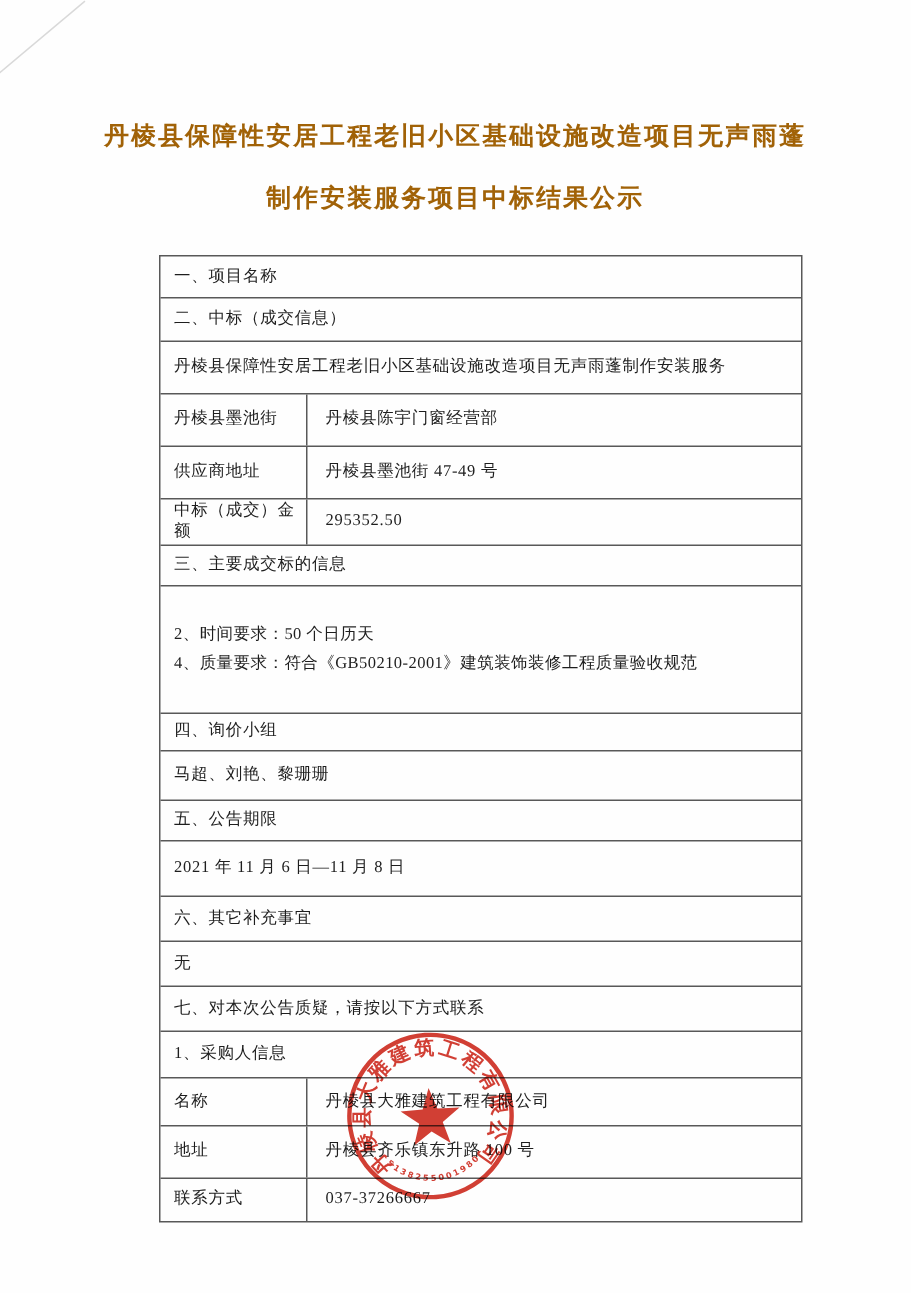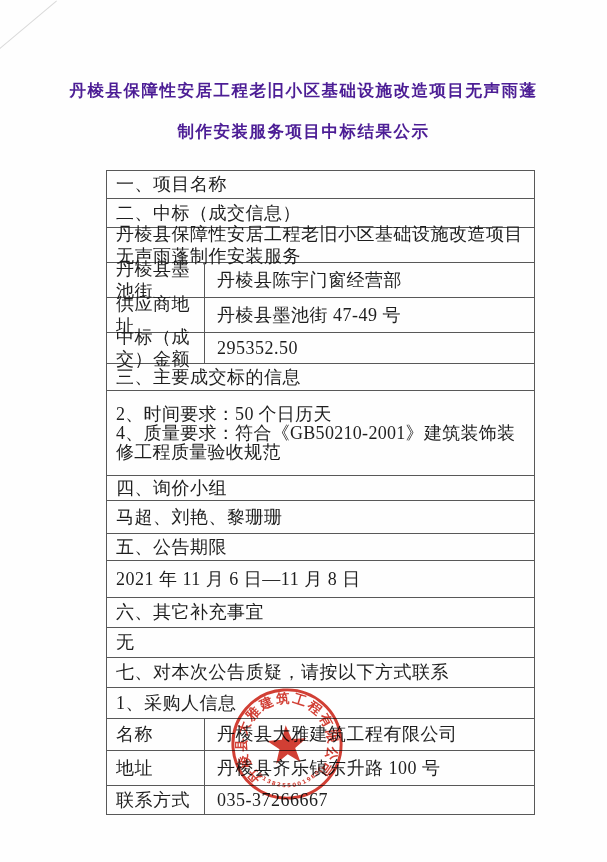--- a/index.html
+++ b/index.html
@@ -17,29 +17,29 @@
     position: absolute; top: 26px; left: -14px;
     width: 80px; height: 1px; background: #d9d9d9;
     transform: rotate(-40deg);
   }
   .title-block {
     position: absolute; top: 70px; left: 0; width: 607px;
     text-align: center;
     font-weight: bold;
     font-size: 16.5px;
     letter-spacing: 1.5px;
-    color: #4c1d95;
+    color: #a16207;
   }
   .title-block .t-line { line-height: 41px; }
 
   .doc-table {
     position: absolute; left: 106px; top: 170px;
     width: 429px;
     border: 1px solid #585858;
-    font-size: 18px;
+    font-size: 11px;
   }
   .row {
     display: flex;
     align-items: center;
     border-bottom: 1px solid #585858;
     line-height: 1.25;
   }
   .row:last-child { border-bottom: none; }
   .row .full { padding: 0 8px 0 9px; letter-spacing: 0.5px; }
   .row.pair .label {
@@ -162,21 +162,21 @@
     <div class="value">丹棱县大雅建筑工程有限公司</div>
   </div>
 
   <div class="row pair h35">
     <div class="label">地址</div>
     <div class="value">丹棱县齐乐镇东升路 100 号</div>
   </div>
 
   <div class="row pair h28">
     <div class="label">联系方式</div>
-    <div class="value">035-37266667</div>
+    <div class="value">037-37266667</div>
   </div>
 
 </div>
 
 <svg class="stamp" viewBox="0 0 120 120" aria-hidden="true">
   <circle cx="60" cy="60" r="55" fill="none" stroke="#cc2418" stroke-width="3"></circle>
   <defs>
     <path id="sealArc" d="M 35.9,94.4 A 42,42 0 1 1 84.1,94.4" fill="none"></path>
     <path id="sealNumArc" d="M 26.3,88.3 A 44,44 0 0 0 93.7,88.3" fill="none"></path>
   </defs>

